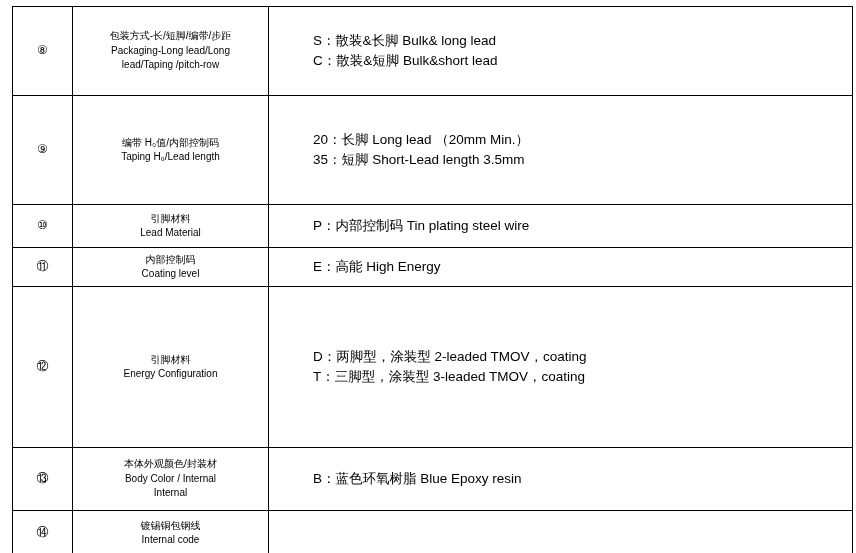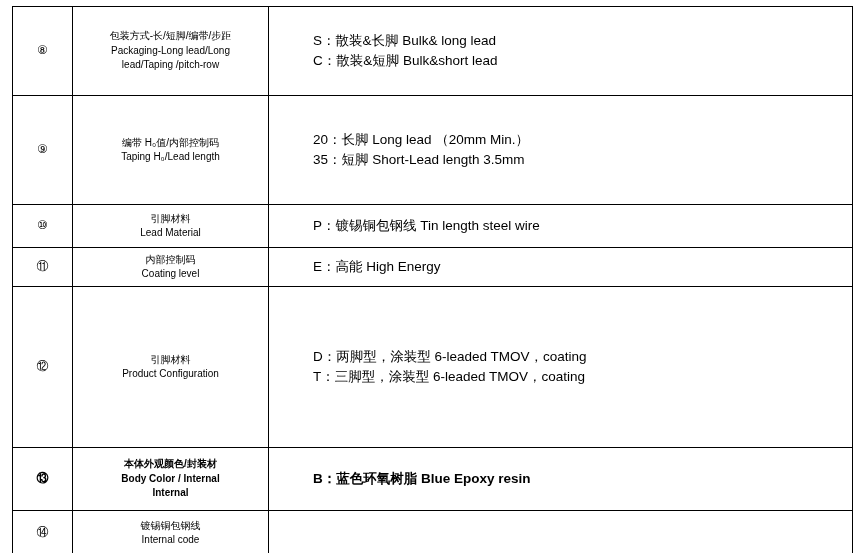--- a/index.html
+++ b/index.html
@@ -56,21 +56,21 @@
   }
   .val-cell .line { white-space: nowrap; margin-left: 44px; }
   .name-cell .line { white-space: nowrap; }
 
   
   .r1 td { height: 88px; }
   .r2 td { height: 108px; }
   .r3 td { height: 42px; }
   .r4 td { height: 38px; }
   .r5 td { height: 160px; }
-  .r6 td { height: 62px; font-weight: bold; }
+  .r6 td { height: 62px; }
   .r7 td { height: 44px; }
 </style>
 </head>
 <body>
 
 <div class="sheet">
   <table class="spec">
     <colgroup>
       <col class="c-idx">
       <col class="c-name">
@@ -100,42 +100,42 @@
           <div class="line">35：短脚 Short-Lead length 3.5mm</div>
         </td>
       </tr>
       <tr class="r3">
         <td class="idx-cell">⑩</td>
         <td class="name-cell">
           <div class="line">引脚材料</div>
           <div class="line">Lead Material</div>
         </td>
         <td class="val-cell">
-          <div class="line">P：镀锡铜包钢线 Tin length steel wire</div>
+          <div class="line">P：内部控制码 Tin plating steel wire</div>
         </td>
       </tr>
       <tr class="r4">
         <td class="idx-cell">⑪</td>
         <td class="name-cell">
           <div class="line">内部控制码</div>
           <div class="line">Coating level</div>
         </td>
         <td class="val-cell">
           <div class="line">E：高能 High Energy</div>
         </td>
       </tr>
       <tr class="r5">
         <td class="idx-cell">⑫</td>
         <td class="name-cell">
           <div class="line">引脚材料</div>
-          <div class="line">Product Configuration</div>
+          <div class="line">Energy Configuration</div>
         </td>
         <td class="val-cell">
-          <div class="line">D：两脚型，涂装型 6-leaded TMOV，coating</div>
-          <div class="line">T：三脚型，涂装型 6-leaded TMOV，coating</div>
+          <div class="line">D：两脚型，涂装型 2-leaded TMOV，coating</div>
+          <div class="line">T：三脚型，涂装型 3-leaded TMOV，coating</div>
         </td>
       </tr>
       <tr class="r6">
         <td class="idx-cell">⑬</td>
         <td class="name-cell">
           <div class="line">本体外观颜色/封装材</div>
           <div class="line">Body Color / Internal</div>
           <div class="line">Internal</div>
         </td>
         <td class="val-cell">

